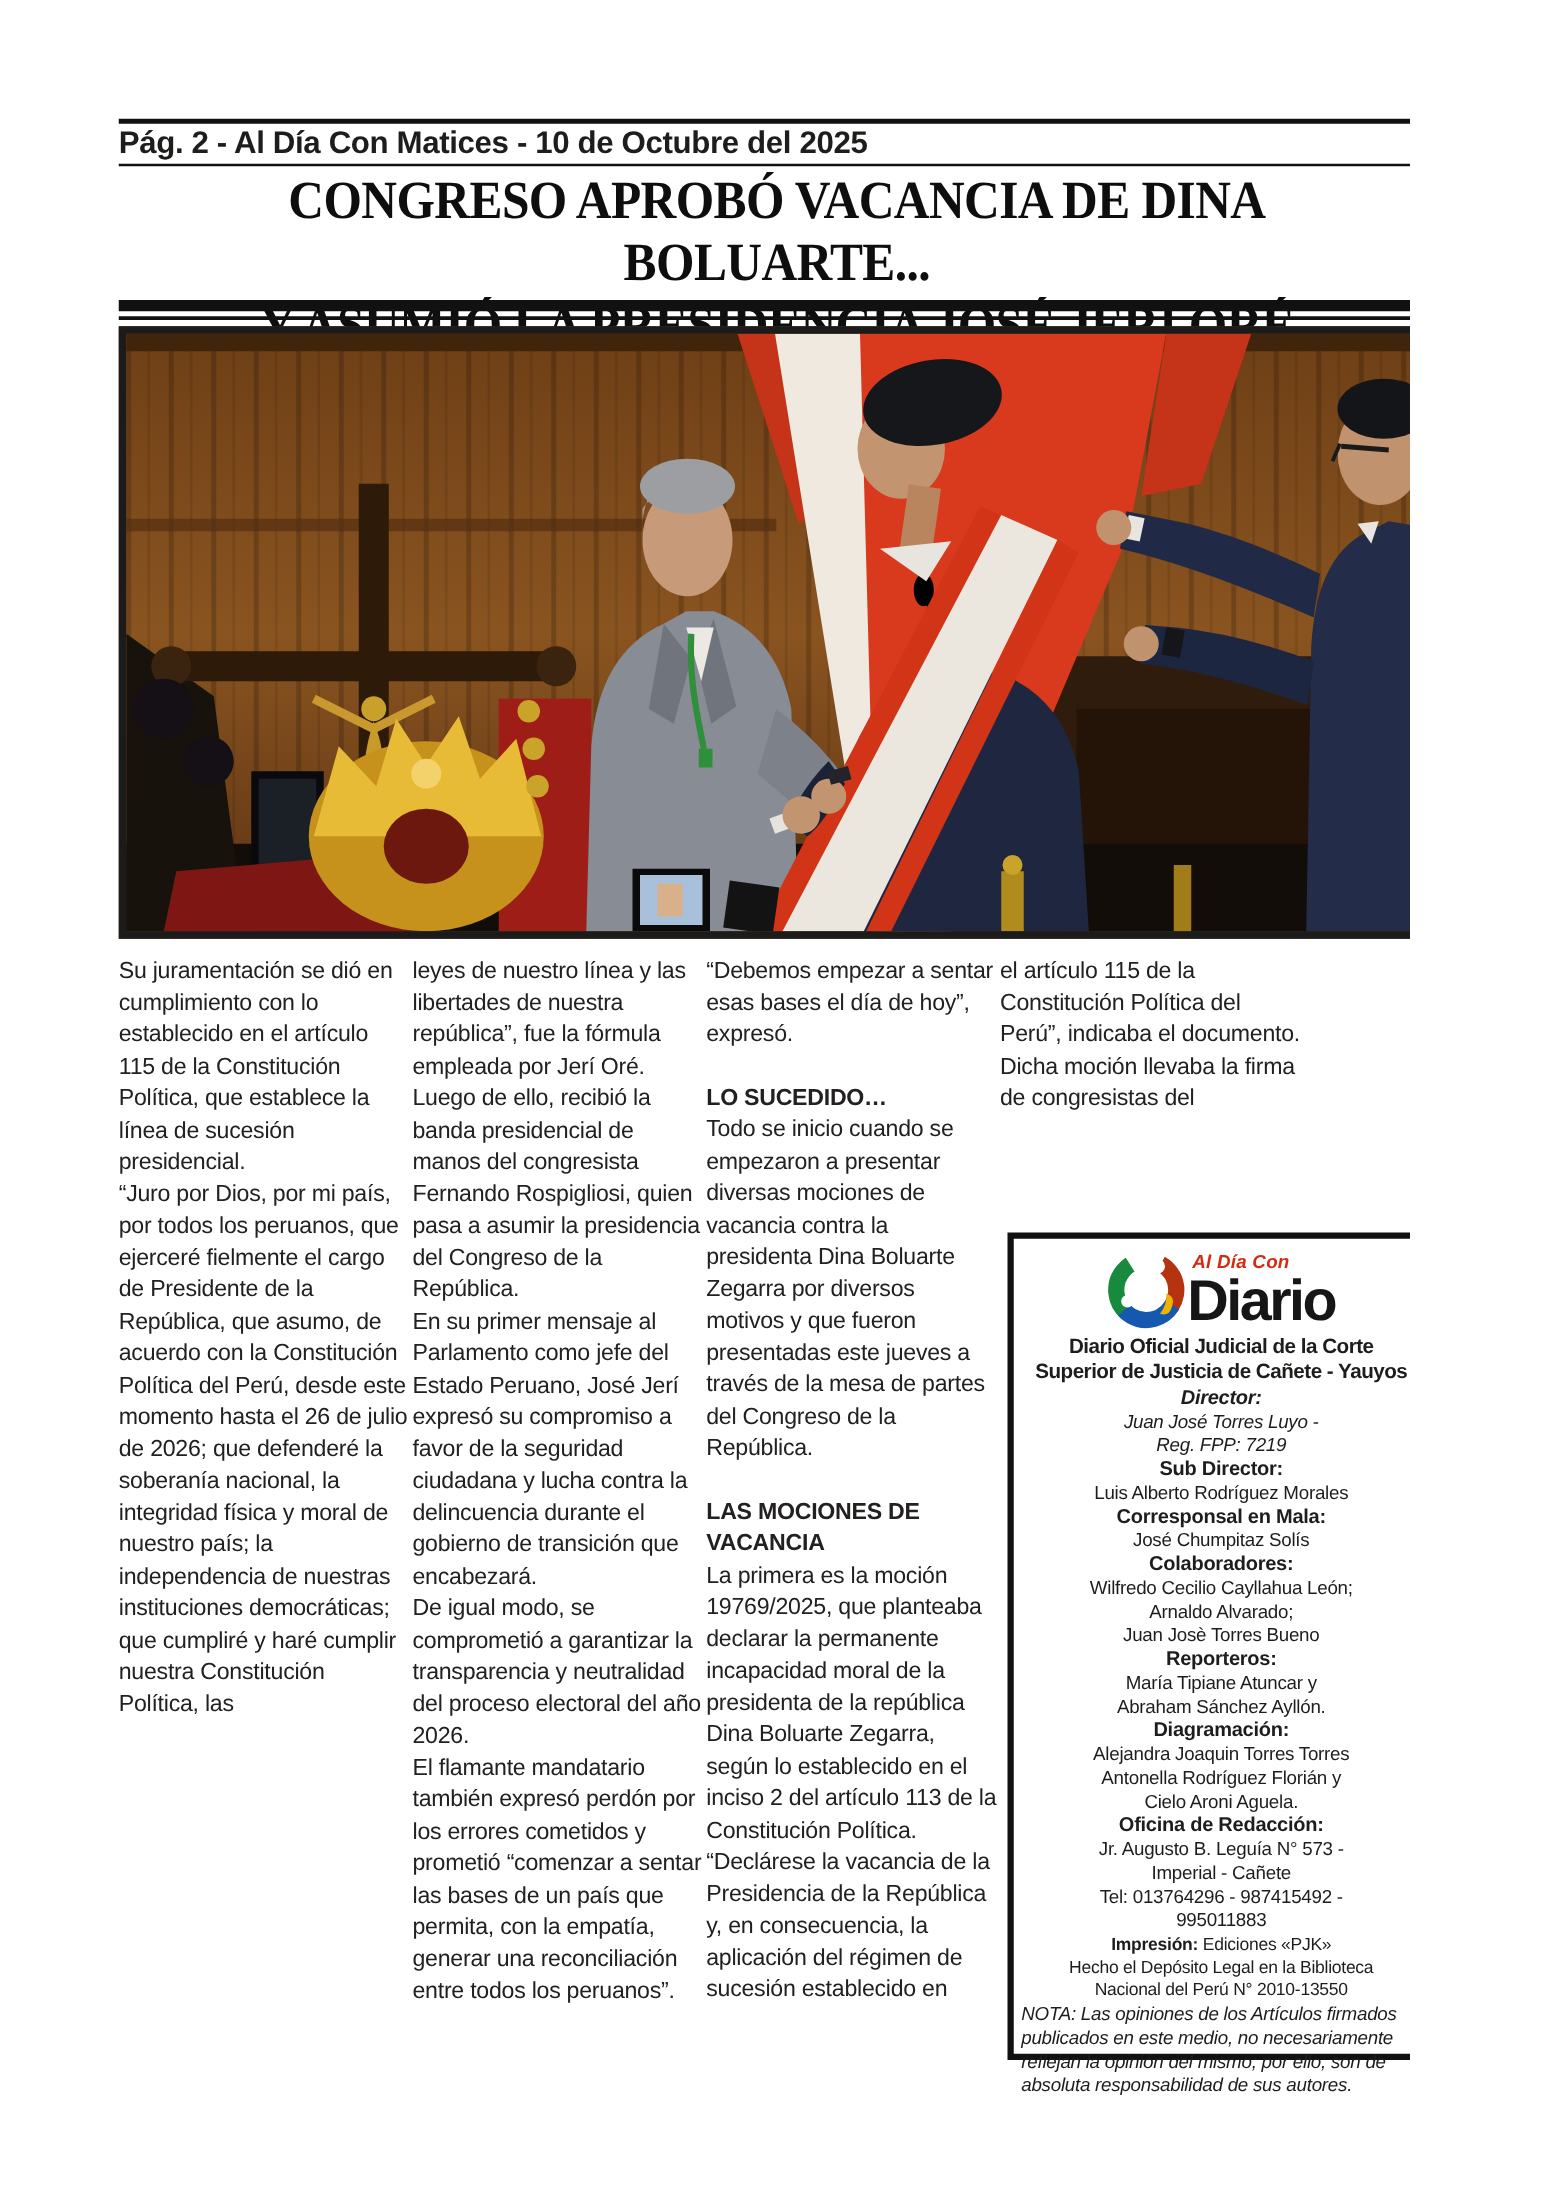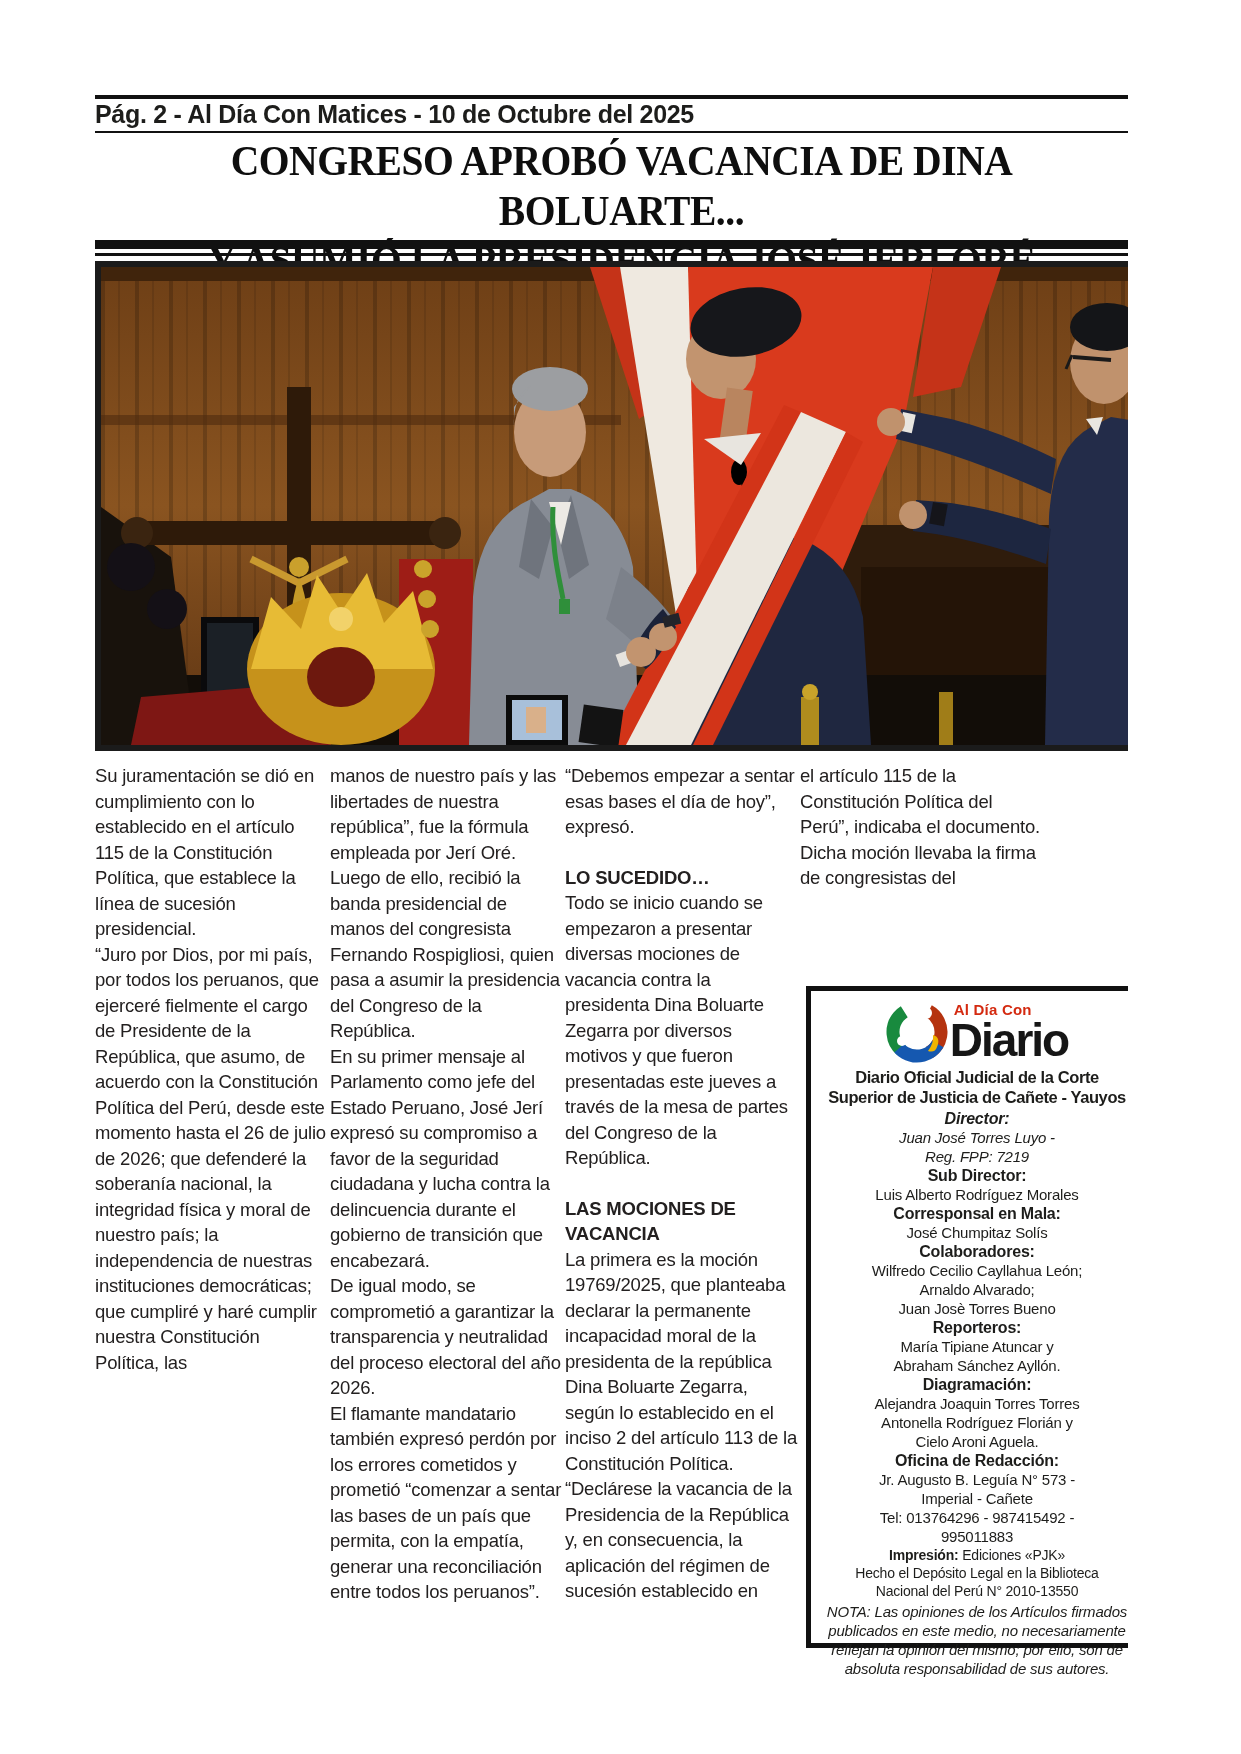--- a/index.html
+++ b/index.html
@@ -46,30 +46,30 @@
   
   .masthead-box{
     left:806px;top:986px;width:342px;height:662px;
     border:5px solid #111;background:#fff;
     box-sizing:border-box;
     text-align:center;
     padding:8px 6px 4px 6px;
   }
   .logo-row{display:flex;justify-content:center;align-items:center;gap:2px;margin:2px 0 4px 0;}
   .logo-text{text-align:left;line-height:1;}
-  .brand-top{color:#d42a10;font-weight:bold;font-size:15px;letter-spacing:0.2px;margin-left:4px;}
+  .brand-top{color:#d42a10;font-weight:bold;font-size:15px;letter-spacing:0.2px;margin-left:4px;font-style:italic;}
   .brand-name{font-size:46px;font-weight:bold;letter-spacing:-2px;color:#161616;margin-top:0px;}
   .mh-subtitle{font-weight:bold;font-size:16.5px;line-height:20px;letter-spacing:-0.4px;margin-bottom:2px;}
   .mh{font-size:15px;line-height:19px;letter-spacing:-0.2px;}
   .mh-label{font-weight:bold;font-size:16px;}
   .mh-italic{font-style:italic;}
   .mh-small{font-size:14px;line-height:18px;}
   .mh-inline-label{font-weight:bold;}
   .mh-nota{
-    font-style:italic;text-align:center;
+    font-style:italic;text-align:left;
     font-size:15px;line-height:19px;margin:2px 0 0 0;letter-spacing:-0.2px;
   }
 </style>
 </head>
 <body>
 
 <div class="page">
 
   <div class="abs rule-top"></div>
   <div class="abs page-info">Pág. 2 - Al Día Con Matices - 10 de Octubre del 2025</div>
@@ -189,21 +189,21 @@
       <circle cx="66" cy="342" r="20" fill="#141016"></circle>
     </svg>
   </figure>
 
   <div class="abs col col1">
     <p>Su juramentación se dió en cumplimiento con lo establecido en el artículo 115 de la Constitución Política, que establece la línea de sucesión presidencial.</p>
     <p>“Juro por Dios, por mi país, por todos los peruanos, que ejerceré fielmente el cargo de Presidente de la República, que asumo, de acuerdo con la Constitución Política del Perú, desde este momento hasta el 26 de julio de 2026; que defenderé la soberanía nacional, la integridad física y moral de nuestro país; la independencia de nuestras instituciones democráticas; que cumpliré y haré cumplir nuestra Constitución Política, las</p>
   </div>
 
   <div class="abs col col2">
-    <p>manos de nuestro país y las libertades de nuestra república”, fue la fórmula empleada por Jerí Oré.</p>
+    <p>leyes de nuestro línea y las libertades de nuestra república”, fue la fórmula empleada por Jerí Oré.</p>
     <p>Luego de ello, recibió la banda presidencial de manos del congresista Fernando Rospigliosi, quien pasa a asumir la presidencia del Congreso de la República.</p>
     <p>En su primer mensaje al Parlamento como jefe del Estado Peruano, José Jerí expresó su compromiso a favor de la seguridad ciudadana y lucha contra la delincuencia durante el gobierno de transición que encabezará.</p>
     <p>De igual modo, se comprometió a garantizar la transparencia y neutralidad del proceso electoral del año 2026.</p>
     <p>El flamante mandatario también expresó perdón por los errores cometidos y prometió “comenzar a sentar las bases de un país que permita, con la empatía, generar una reconciliación entre todos los peruanos”.</p>
   </div>
 
   <div class="abs col col3">
     <p>“Debemos empezar a sentar esas bases el día de hoy”, expresó.</p>
     <p class="subhead">LO SUCEDIDO…</p>
     <p>Todo se inicio cuando se empezaron a presentar diversas mociones de vacancia contra la presidenta Dina Boluarte Zegarra por diversos motivos y que fueron presentadas este jueves a través de la mesa de partes del Congreso de la República.</p>

